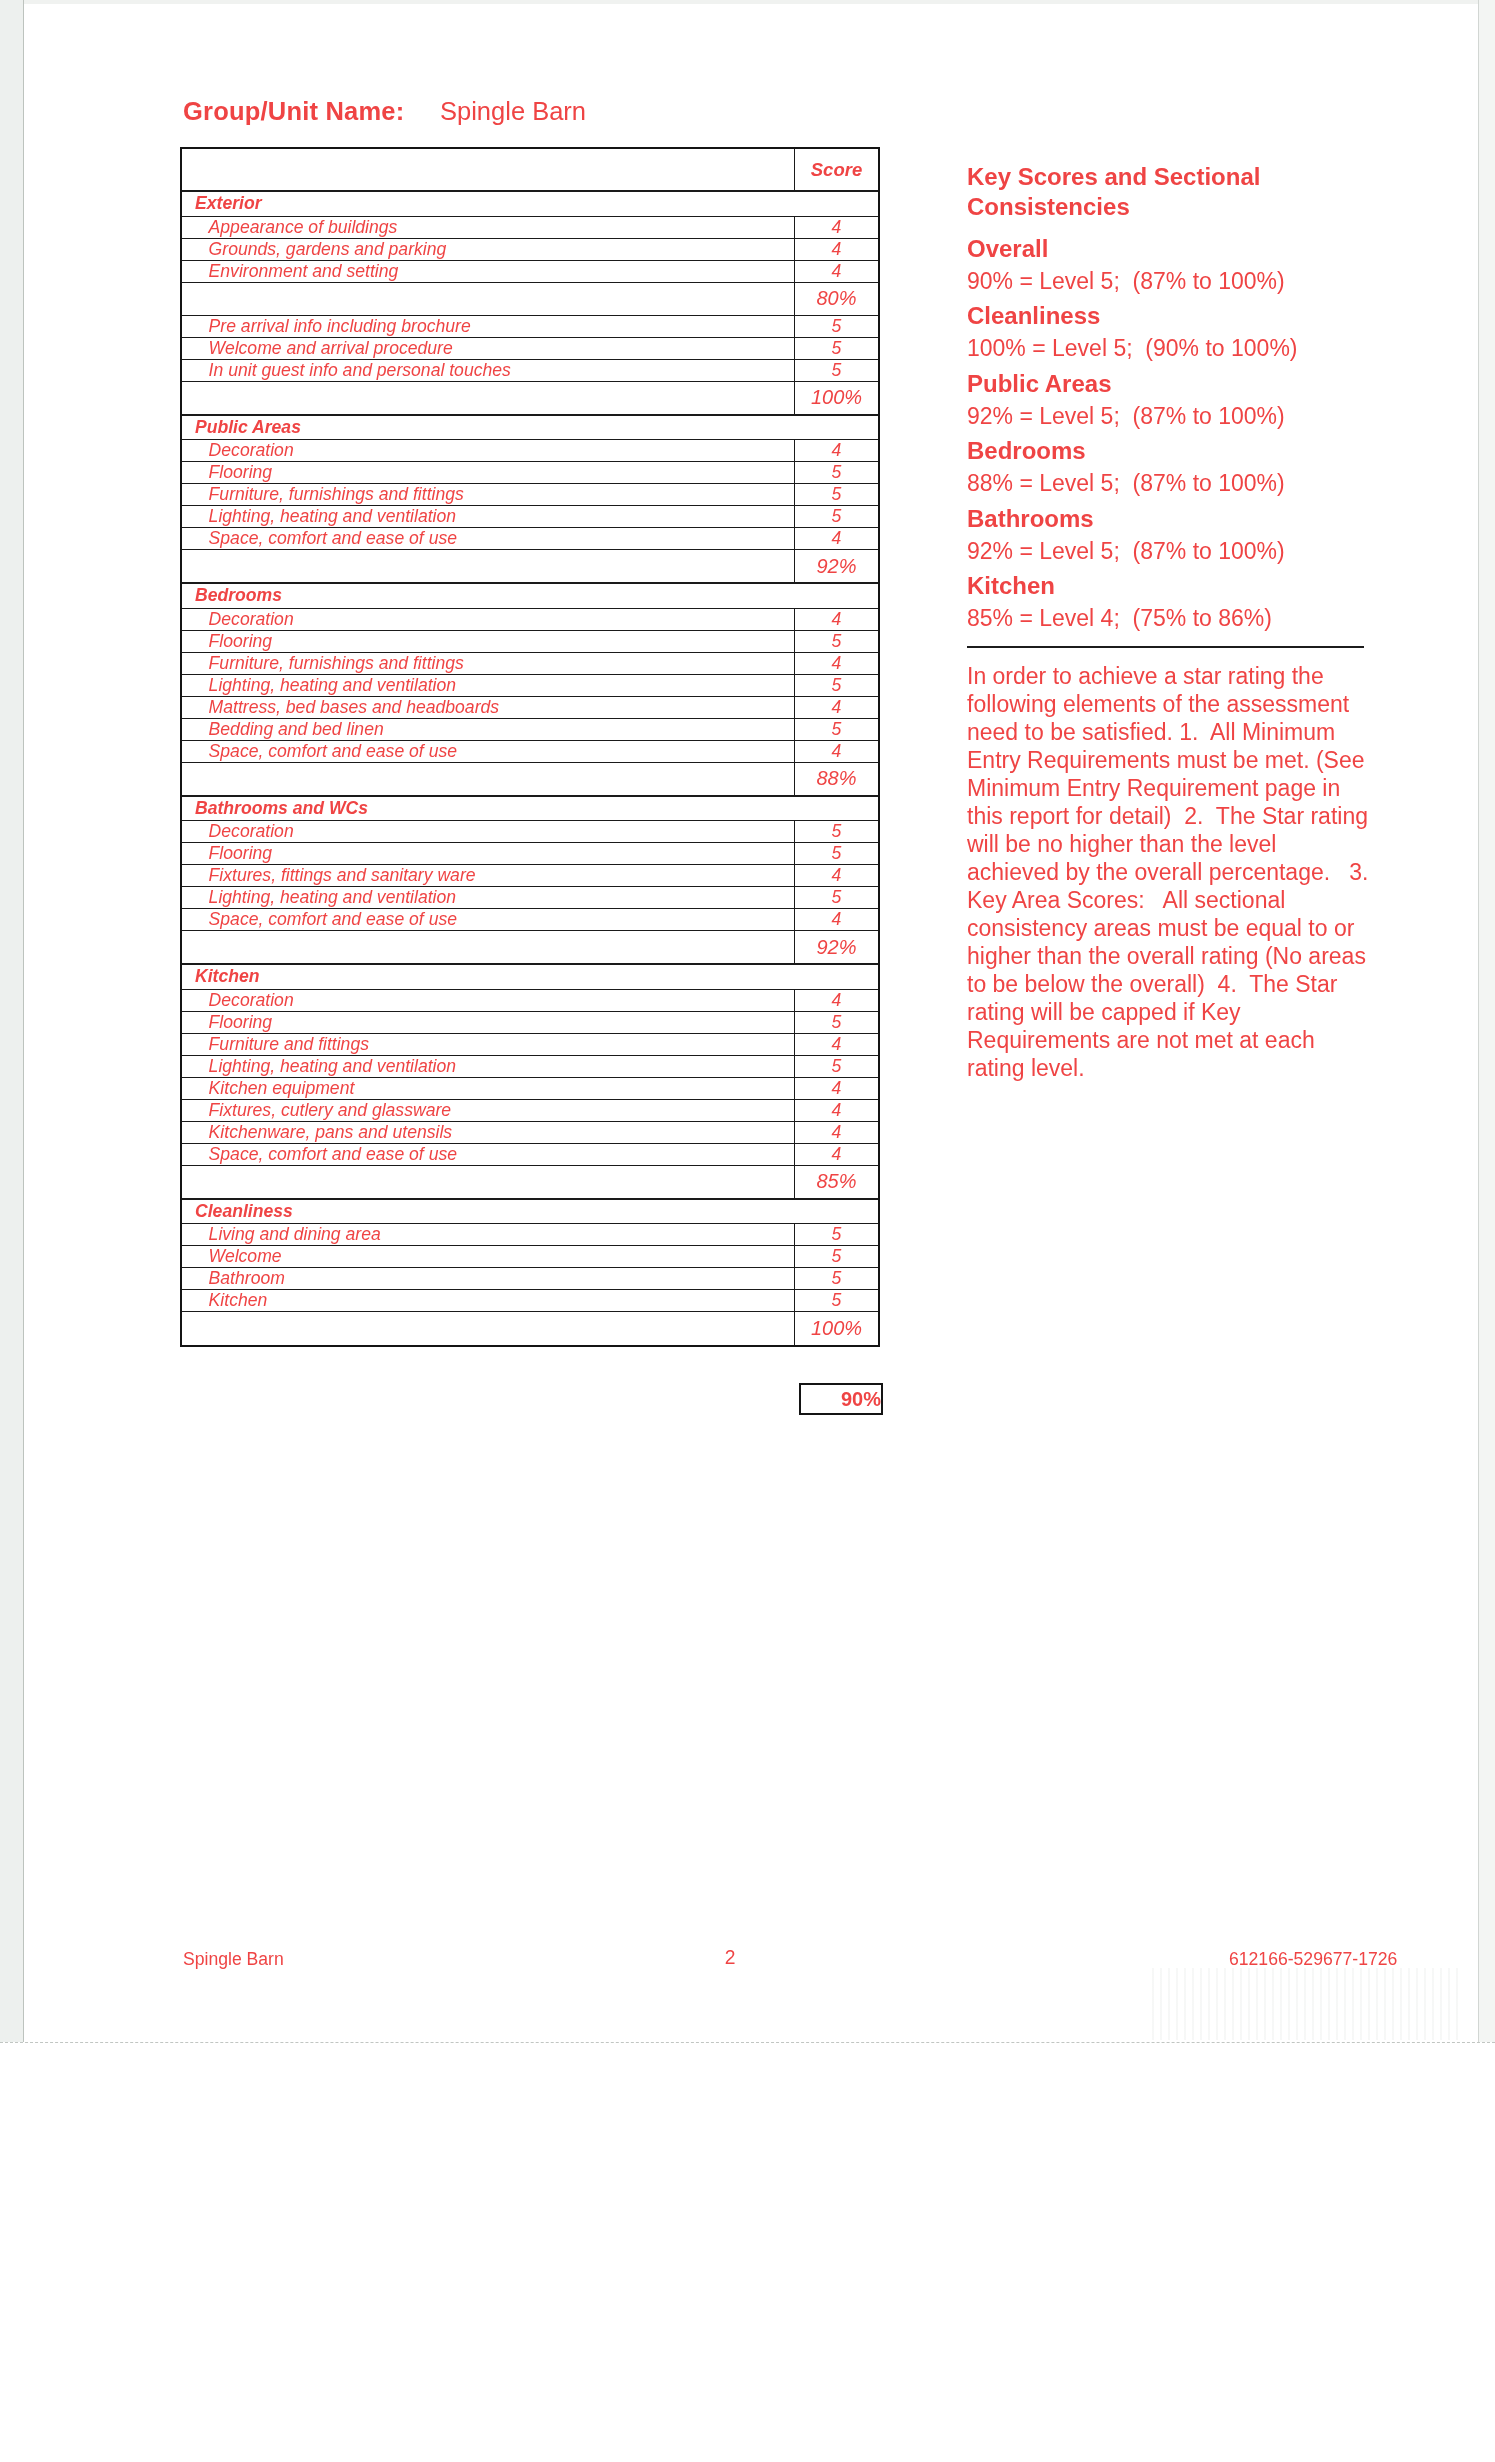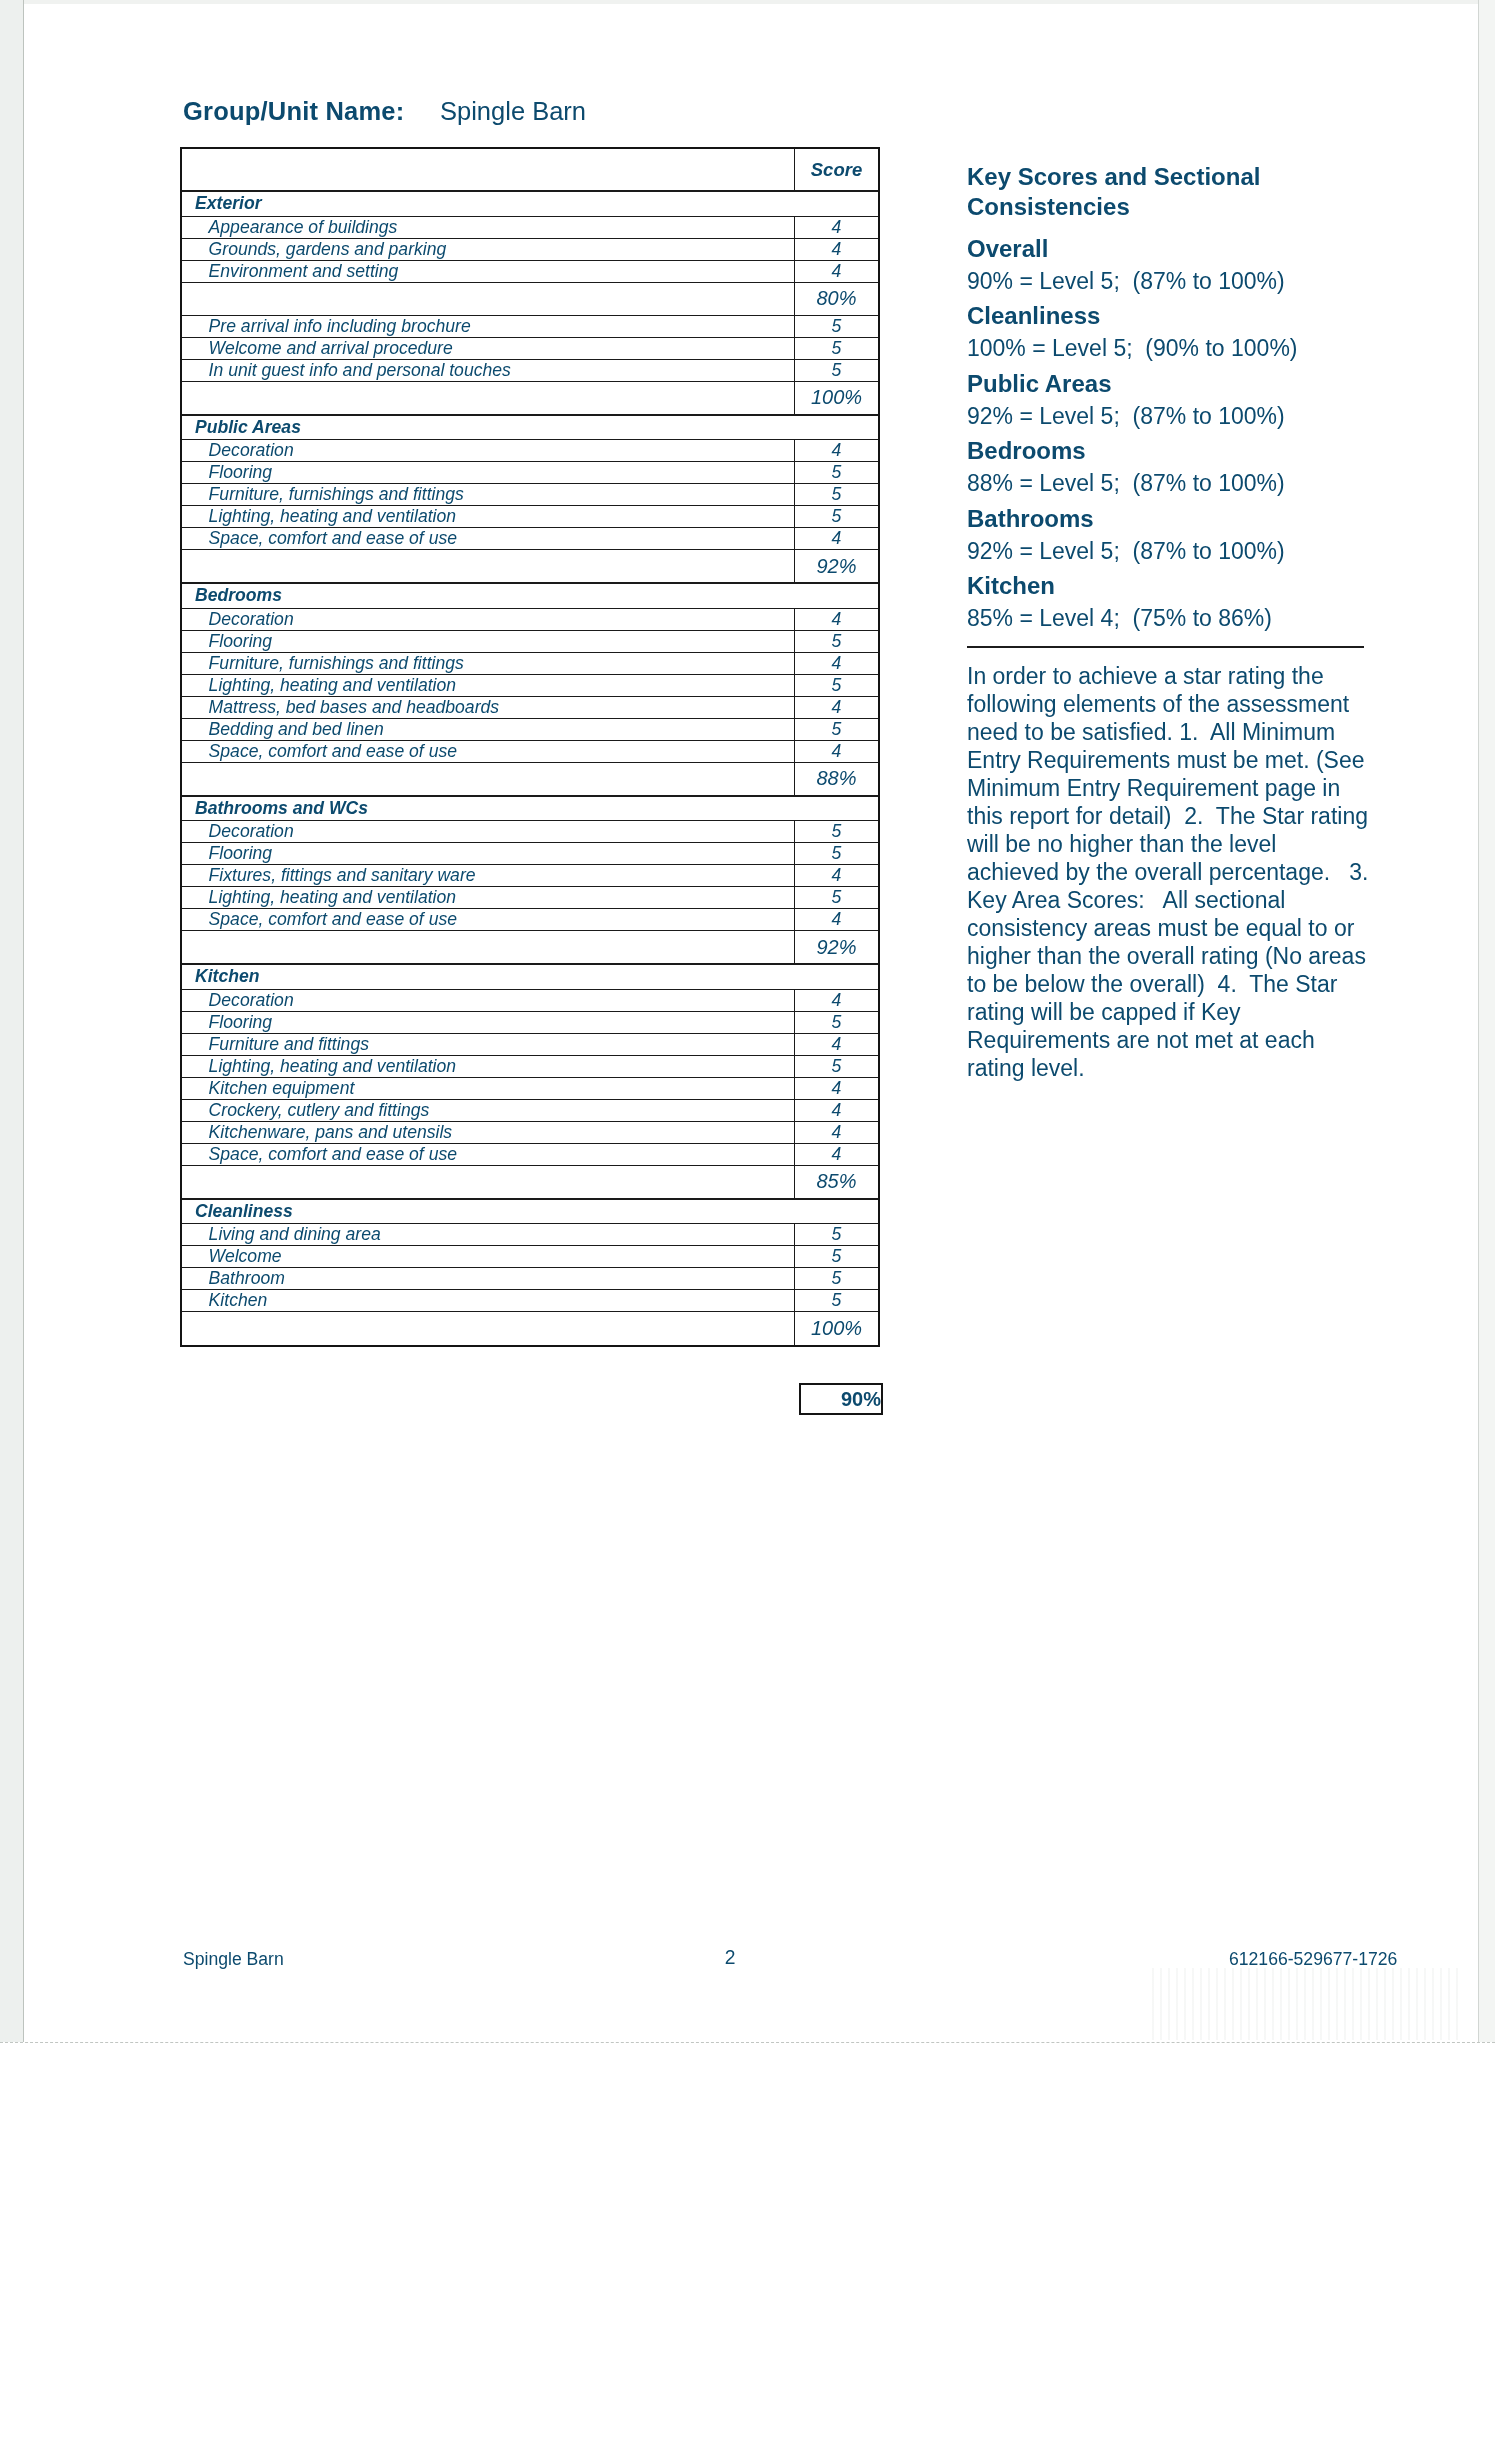--- a/index.html
+++ b/index.html
@@ -1,18 +1,18 @@
 <!DOCTYPE html>
 <html style="font-size:14px"><head>
 <meta charset="utf-8">
 <style>
   html,body{margin:0;padding:0;background:#ffffff;}
   .canvas{
     position:relative;width:1495px;height:2462px;background:#ffffff;
-    font-family:"Liberation Sans","DejaVu Sans",sans-serif;color:#0c4a6e;
+    font-family:"Liberation Sans","DejaVu Sans",sans-serif;color:#ef4444;
     overflow:hidden;
   }
   
   .edge-top{position:absolute;left:0;top:0;width:1495px;height:3.5px;background:#f0f2f0;}
   .edge-left{position:absolute;left:0;top:0;width:23px;height:2042px;background:#edf0ee;
     border-right:1.8px solid rgba(150,158,152,.55);}
   .edge-right{position:absolute;left:1478px;top:0;width:16.7px;height:2042px;background:#f3f5f3;
     border-left:0.9px solid rgba(170,178,172,.45);}
   .edge-bottom{position:absolute;left:0;top:2042px;width:1495px;height:0;
     border-top:1.8px dashed rgba(160,168,162,.65);}
@@ -223,21 +223,21 @@
       </div>
       <div class="row row-item">
         <div class="cell-label">Lighting, heating and ventilation</div>
         <div class="cell-score">5</div>
       </div>
       <div class="row row-item">
         <div class="cell-label">Kitchen equipment</div>
         <div class="cell-score">4</div>
       </div>
       <div class="row row-item">
-        <div class="cell-label">Crockery, cutlery and fittings</div>
+        <div class="cell-label">Fixtures, cutlery and glassware</div>
         <div class="cell-score">4</div>
       </div>
       <div class="row row-item">
         <div class="cell-label">Kitchenware, pans and utensils</div>
         <div class="cell-score">4</div>
       </div>
       <div class="row row-item">
         <div class="cell-label">Space, comfort and ease of use</div>
         <div class="cell-score">4</div>
       </div>

